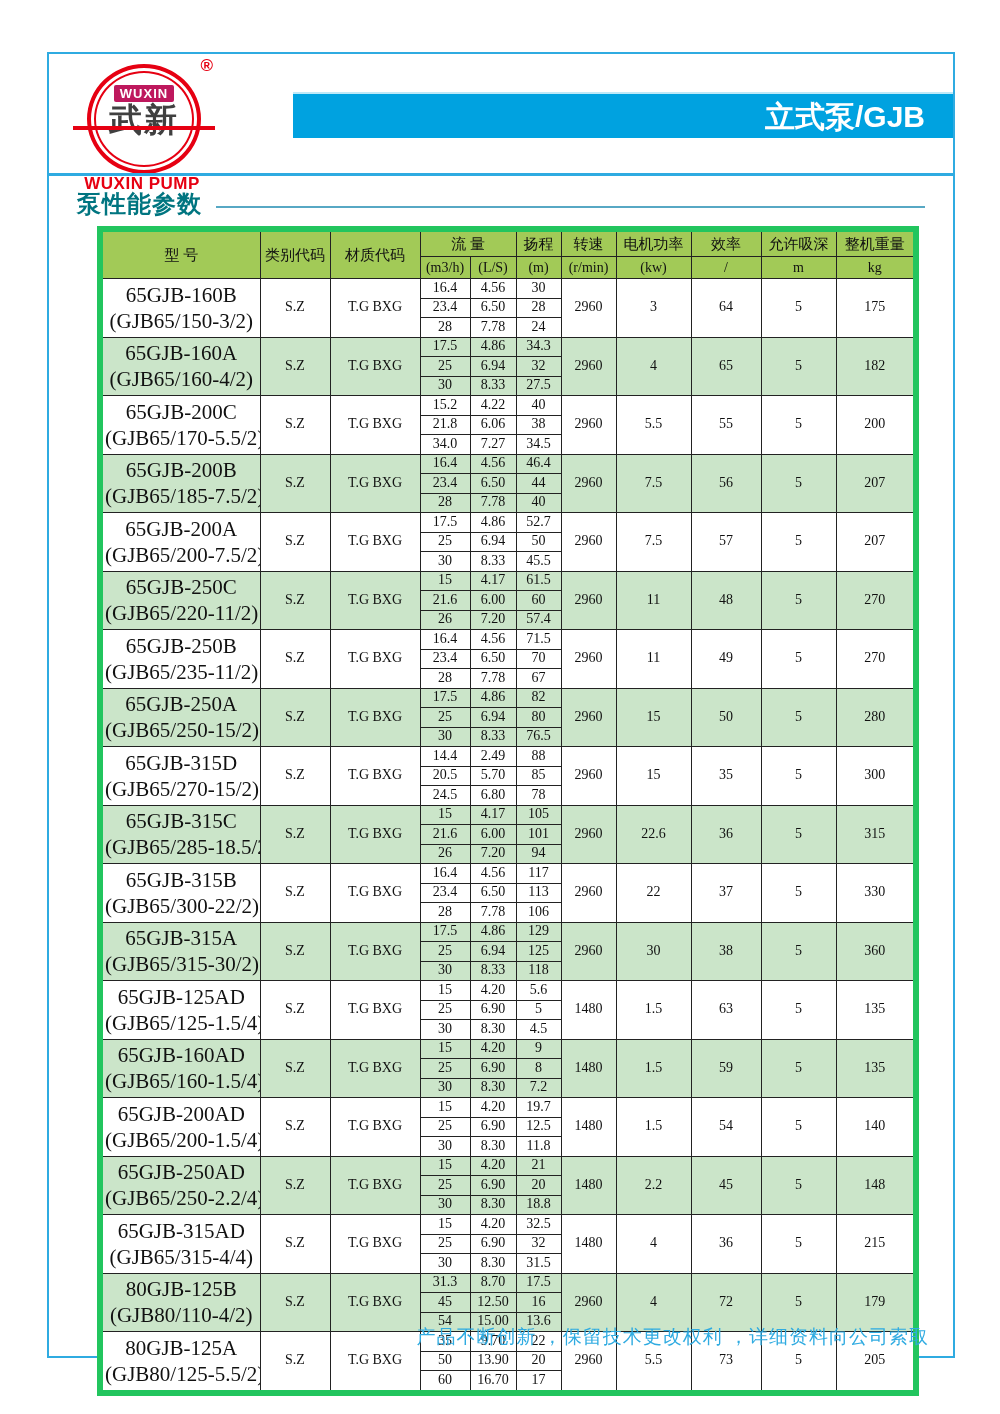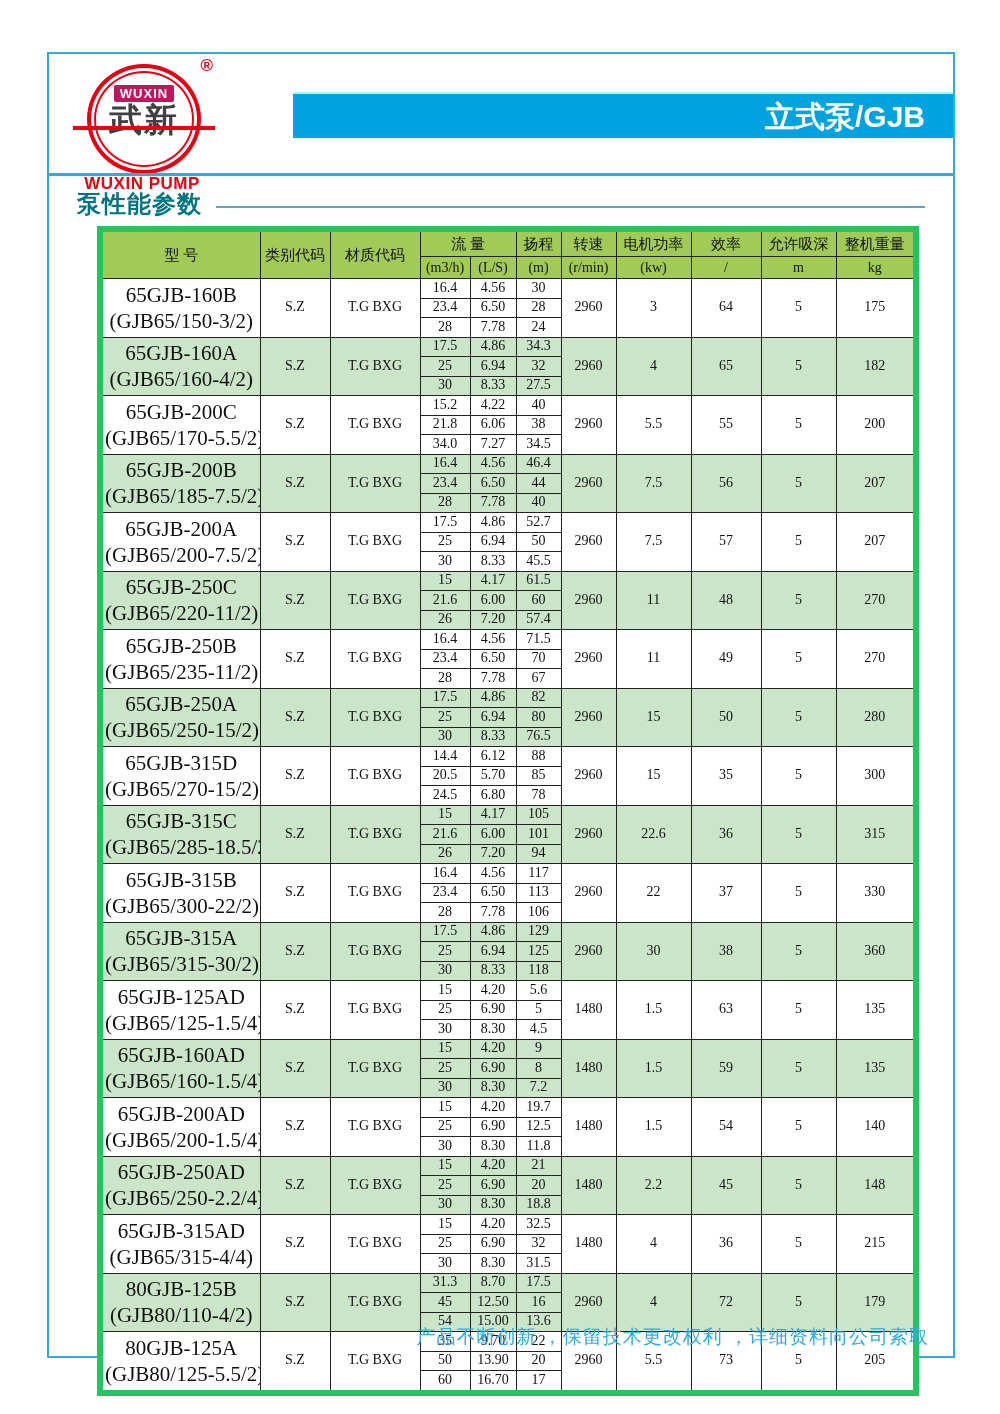--- a/index.html
+++ b/index.html
@@ -304,21 +304,21 @@
         <tr class="grp-green">
           <td>30</td>
           <td>8.33</td>
           <td>76.5</td>
         </tr>
         <tr class="grp-white">
           <td rowspan="3" class="model">65GJB-315D<br>(GJB65/270-15/2)</td>
           <td rowspan="3">S.Z</td>
           <td rowspan="3">T.G  BXG</td>
           <td>14.4</td>
-          <td>6.12</td>
+          <td>2.49</td>
           <td>88</td>
           <td rowspan="3">2960</td>
           <td rowspan="3">15</td>
           <td rowspan="3">35</td>
           <td rowspan="3">5</td>
           <td rowspan="3">300</td>
         </tr>
         <tr class="grp-white">
           <td>20.5</td>
           <td>5.70</td>

